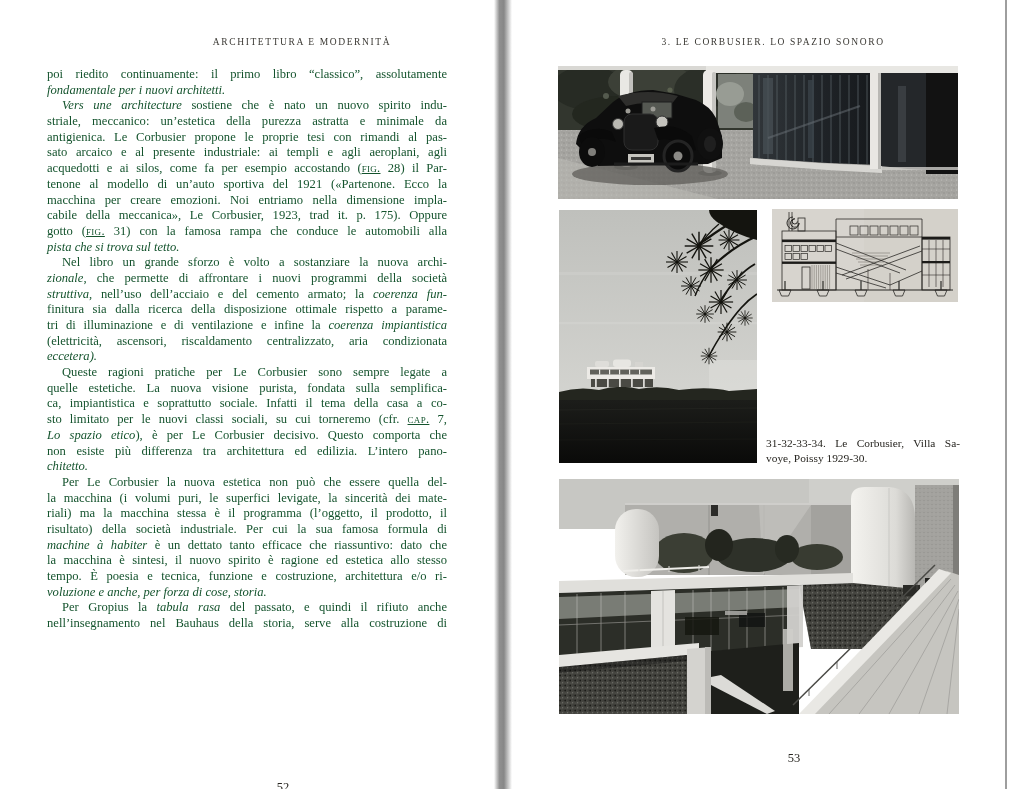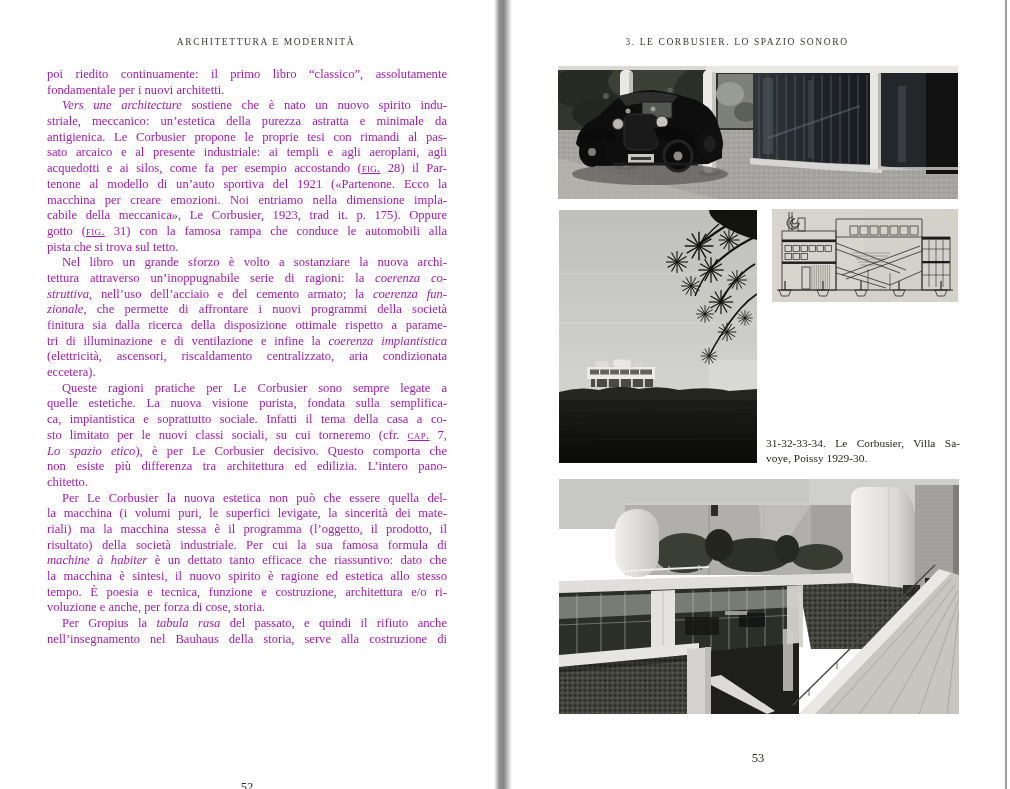--- a/index.html
+++ b/index.html
@@ -1,31 +1,31 @@
 <!DOCTYPE html>
 <html><head>
 <meta charset="utf-8">
 <style>
   html,body{margin:0;padding:0;}
   body{
     width:1010px;height:789px;position:relative;background:#ffffff;
     font-family:"Liberation Serif", serif;color:#1d1c1a;overflow:hidden;
   }
-  .abs{position:absolute;}
+  .abs{position:absolute;padding-left:36px;}
   .running-head{
     font-size:9.5px;letter-spacing:1.6px;color:#3a3833;
     text-align:center;white-space:nowrap;
   }
   .page-num{font-size:12.5px;text-align:center;color:#26241f;}
   .body-text{
     left:47px;top:67px;width:400px;position:absolute;
-    font-size:12.6px;line-height:15.7px;color:#a21caf;
+    font-size:12.6px;line-height:15.7px;color:#14532d;
   }
   .line{text-align:justify;text-align-last:justify;height:15.7px;overflow:visible;}
-  .line.last{text-align-last:left;}
+  .line.last{text-align-last:left;font-style:italic;}
   .line.indent{text-indent:15px;}
   .sc{font-variant:small-caps;letter-spacing:.3px;text-decoration:underline;}
   .caption{position:absolute;left:766px;top:436px;width:194px;font-size:11.4px;line-height:14.6px;color:#26241f;}
   .cap-line{text-align:justify;text-align-last:justify;}
   .cap-line.last{text-align-last:left;}
   .gutter{
     position:absolute;left:494px;top:0;width:18px;height:789px;
     background:linear-gradient(90deg, rgba(140,140,140,0) 0%, #909090 30%, #878787 55%, rgba(140,140,140,0) 100%);
   }
   .page-edge{position:absolute;left:1005px;top:0;width:2px;height:789px;background:#9e9e9e;}
@@ -44,23 +44,22 @@
       <div class="line">striale, meccanico: un’estetica della purezza astratta e minimale da</div>
       <div class="line">antigienica. Le Corbusier propone le proprie tesi con rimandi al pas-</div>
       <div class="line">sato arcaico e al presente industriale: ai templi e agli aeroplani, agli</div>
       <div class="line">acquedotti e ai silos, come fa per esempio accostando (<span class="sc">fig.</span> 28) il Par-</div>
       <div class="line">tenone al modello di un’auto sportiva del 1921 («Partenone. Ecco la</div>
       <div class="line">macchina per creare emozioni. Noi entriamo nella dimensione impla-</div>
       <div class="line">cabile della meccanica», Le Corbusier, 1923, trad it. p. 175). Oppure</div>
       <div class="line">gotto (<span class="sc">fig.</span> 31) con la famosa rampa che conduce le automobili alla</div>
       <div class="line last">pista che si trova sul tetto.</div>
       <div class="line indent">Nel libro un grande sforzo è volto a sostanziare la nuova archi-</div>
-      <div class="line">tettura attraverso un’inoppugnabile serie di ragioni: la <i>coerenza co-</i></div>
+      <div class="line"><i>zionale</i>, che permette di affrontare i nuovi programmi della società</div>
       <div class="line"><i>struttiva</i>, nell’uso dell’acciaio e del cemento armato; la <i>coerenza fun-</i></div>
-      <div class="line"><i>zionale</i>, che permette di affrontare i nuovi programmi della società</div>
       <div class="line">finitura sia dalla ricerca della disposizione ottimale rispetto a parame-</div>
       <div class="line">tri di illuminazione e di ventilazione e infine la <i>coerenza impiantistica</i></div>
       <div class="line">(elettricità, ascensori, riscaldamento centralizzato, aria condizionata</div>
       <div class="line last">eccetera).</div>
       <div class="line indent">Queste ragioni pratiche per Le Corbusier sono sempre legate a</div>
       <div class="line">quelle estetiche. La nuova visione purista, fondata sulla semplifica-</div>
       <div class="line">ca, impiantistica e soprattutto sociale. Infatti il tema della casa a co-</div>
       <div class="line">sto limitato per le nuovi classi sociali, su cui torneremo (cfr. <span class="sc">cap.</span> 7,</div>
       <div class="line"><i>Lo spazio etico</i>), è per Le Corbusier decisivo. Questo comporta che</div>
       <div class="line">non esiste più differenza tra architettura ed edilizia. L’intero pano-</div>

